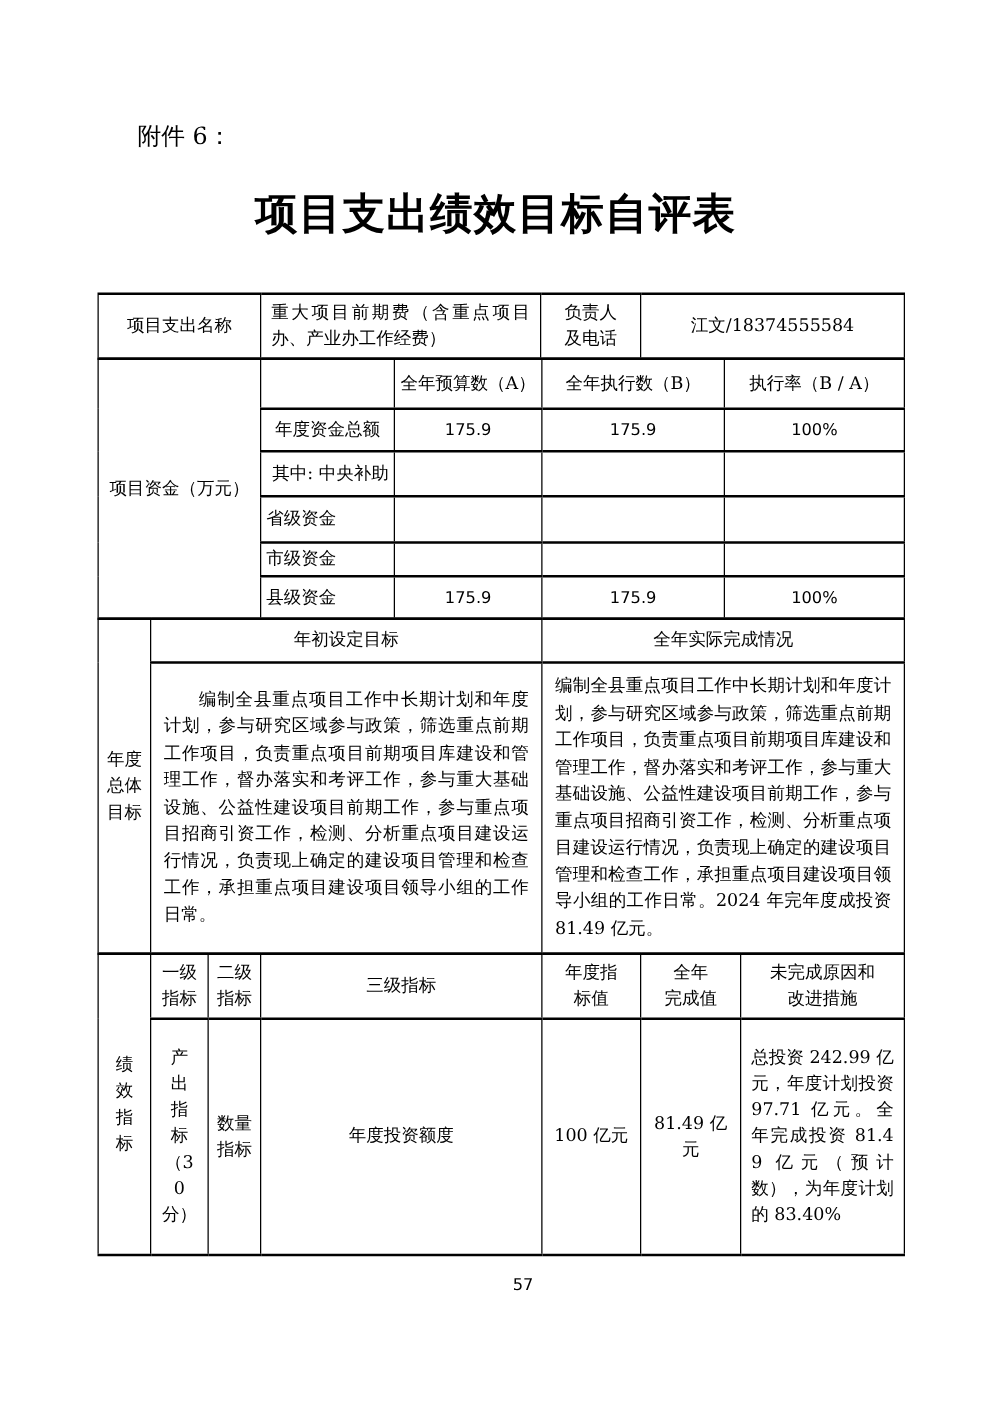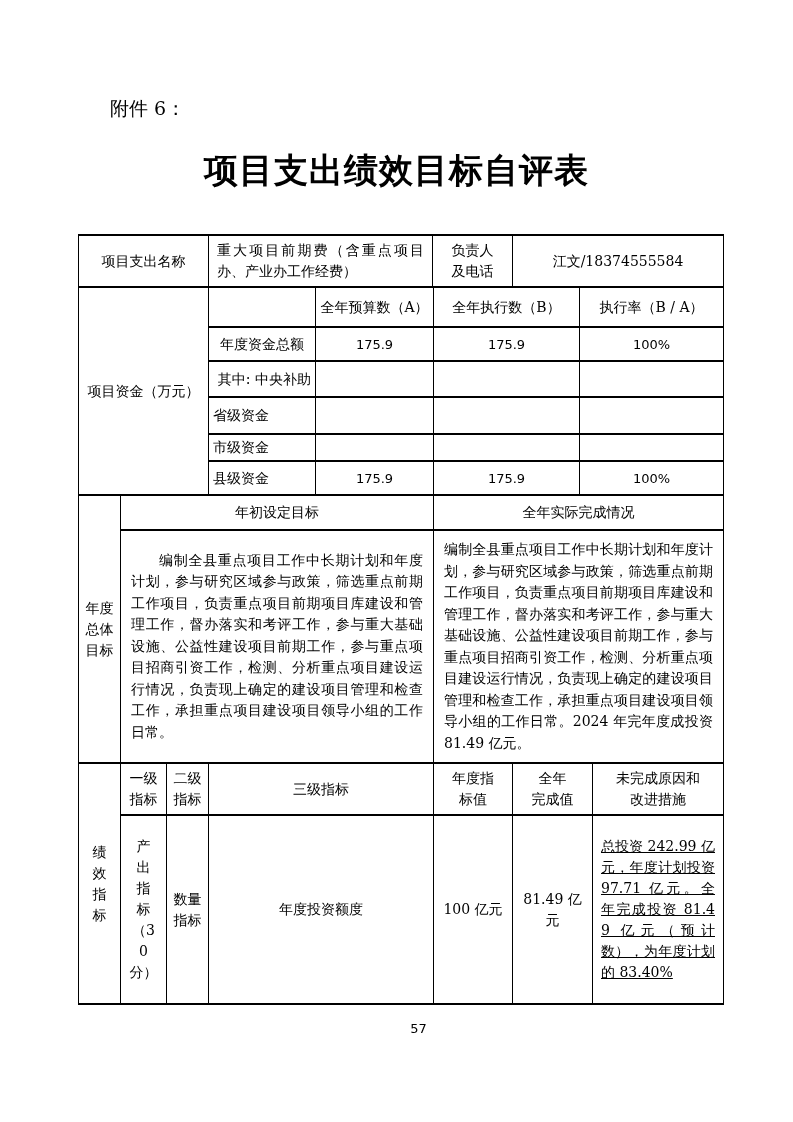--- a/index.html
+++ b/index.html
@@ -61,21 +61,20 @@
     text-align: justify;
     padding: 8px 10px;
     line-height: 21.5px;
     vertical-align: middle;
   }
   .indent { text-indent: 2em; }
   .reason {
     text-align: justify;
     padding: 20px 8px;
     line-height: 21px;
-    text-decoration: underline;
   }
   .footer {
     text-align: center;
     margin-top: 16px;
     font-family: "DejaVu Sans", "Liberation Sans", sans-serif;
     font-size: 13px;
     padding-left: 44px;
   }
 </style>
 </head>

